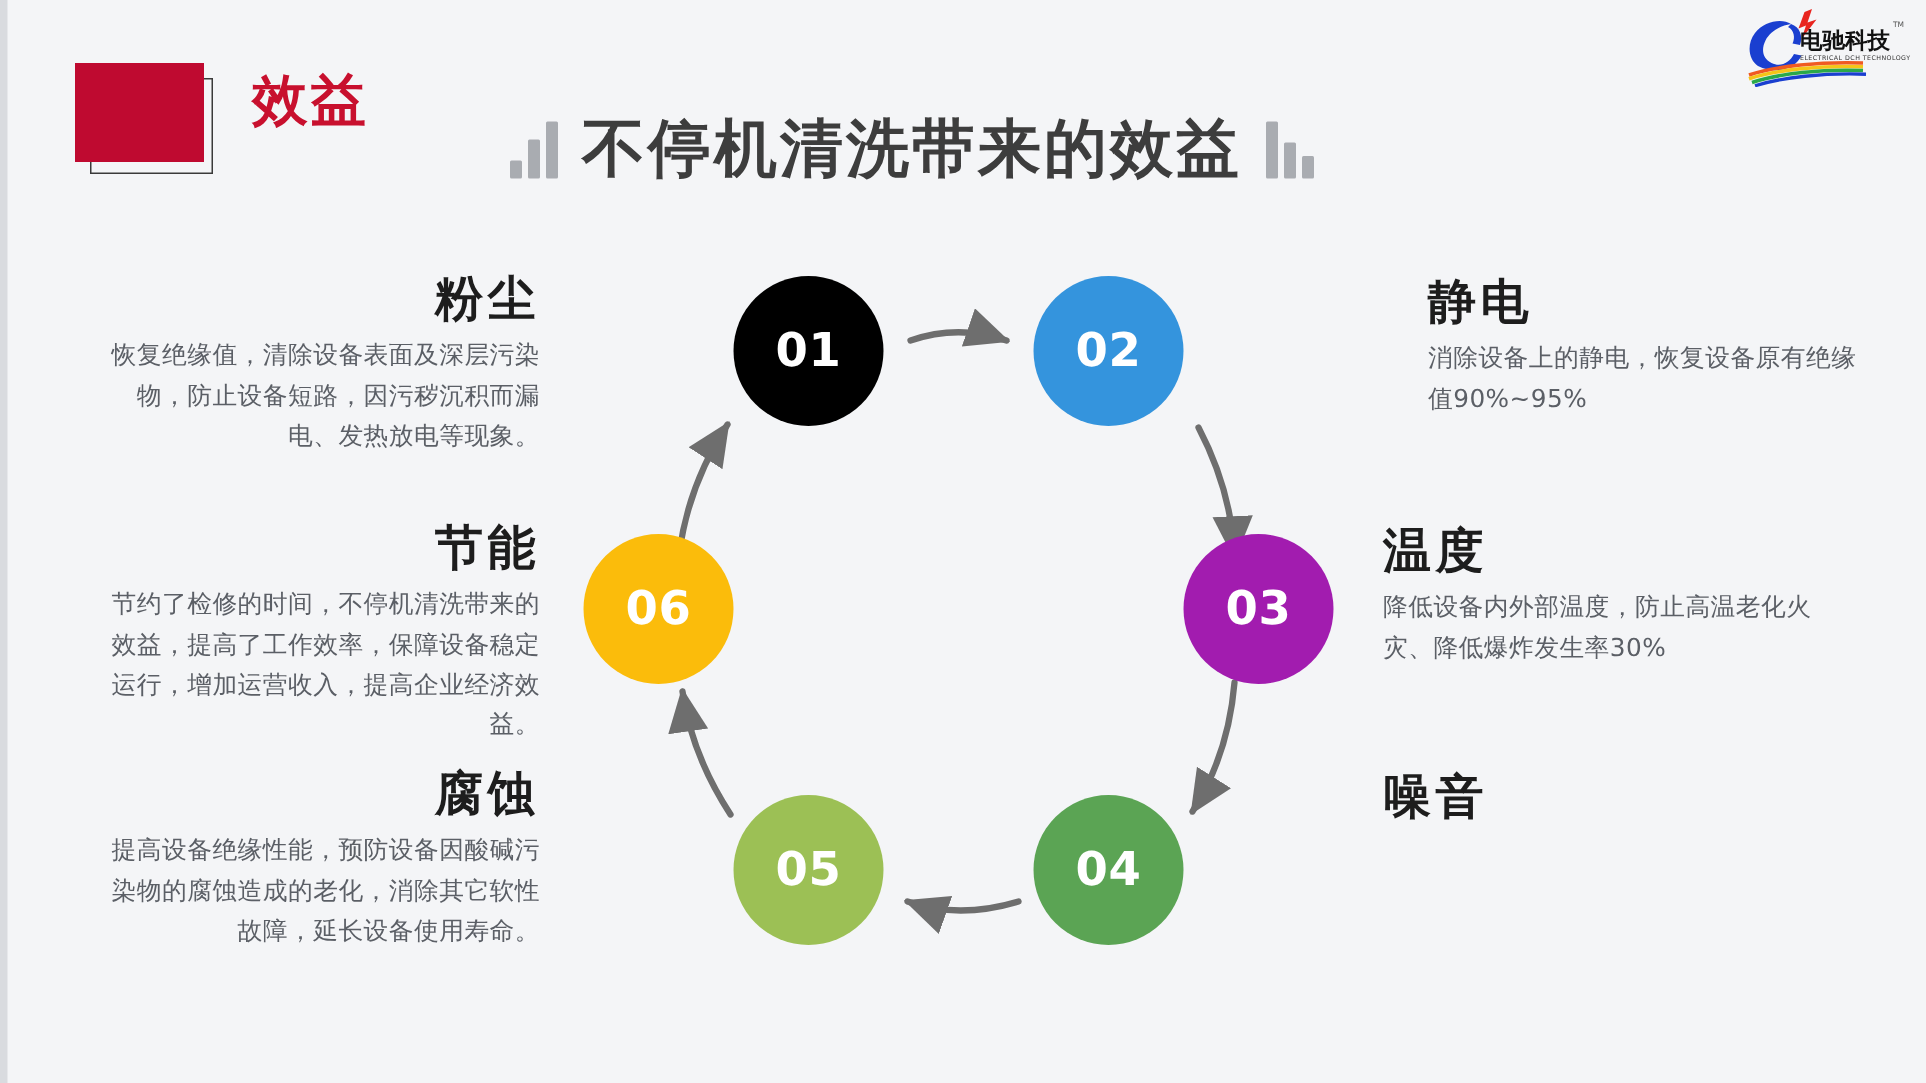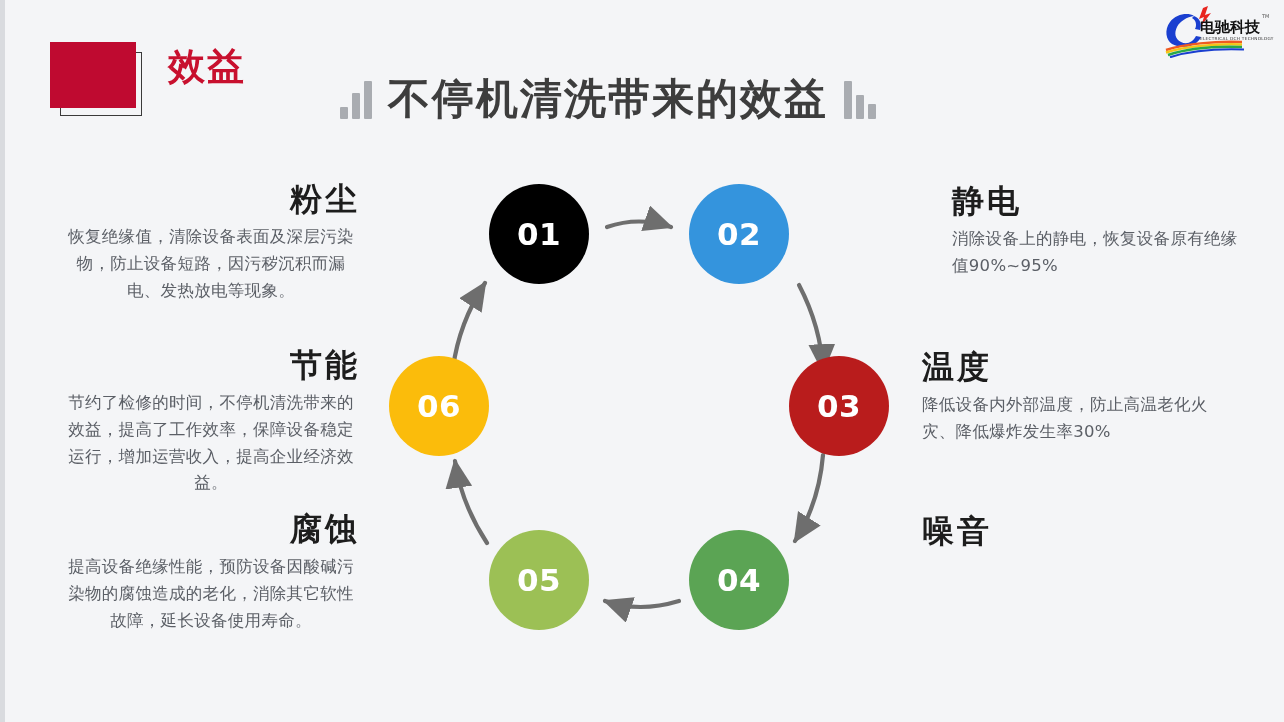--- a/index.html
+++ b/index.html
@@ -34,21 +34,21 @@
   .main-title{font-size:42px;font-weight:700;color:#3d3d3d;letter-spacing:2px;white-space:nowrap;}
 
   
   .logo{position:absolute;right:8px;top:4px;width:120px;height:54px;}
 
   
   .block{position:absolute;width:298px;}
   .block .b-title{font-size:32px;font-weight:700;color:#1d1d1d;letter-spacing:3px;margin-bottom:7px;line-height:1.1;}
   .block .b-body{font-size:16.5px;line-height:1.62;color:#5b5f66;letter-spacing:0.3px;}
   .left-block{left:62px;text-align:right;}
-  .left-block .b-body{text-align:center;}
+  .left-block .b-body{text-align:right;}
   .right-block{left:922px;text-align:left;}
 
   .blk-dust{top:182px;}
   .blk-energy{top:348px;}
   .blk-corrosion{top:512px;}
   .blk-static{top:184px;margin-left:30px;}
   .blk-temp{top:350px;}
   .blk-noise{top:514px;}
 
   
@@ -151,21 +151,21 @@
       <path d="M70 205 Q76 160 102 120"></path>
     </g>
   </svg>
 
   <div class="node n01" style="background: #000000;">
     <span>01</span>
   </div>
   <div class="node n02" style="background: rgb(52, 148, 221);">
     <span>02</span>
   </div>
-  <div class="node n03" style="background: #b91c1c;">
+  <div class="node n03" style="background: #a21caf;">
     <span>03</span>
   </div>
   <div class="node n04" style="background: rgb(91, 164, 84);">
     <span>04</span>
   </div>
   <div class="node n05" style="background: rgb(156, 192, 85);">
     <span>05</span>
   </div>
   <div class="node n06" style="background: rgb(251, 188, 11);">
     <span>06</span>

